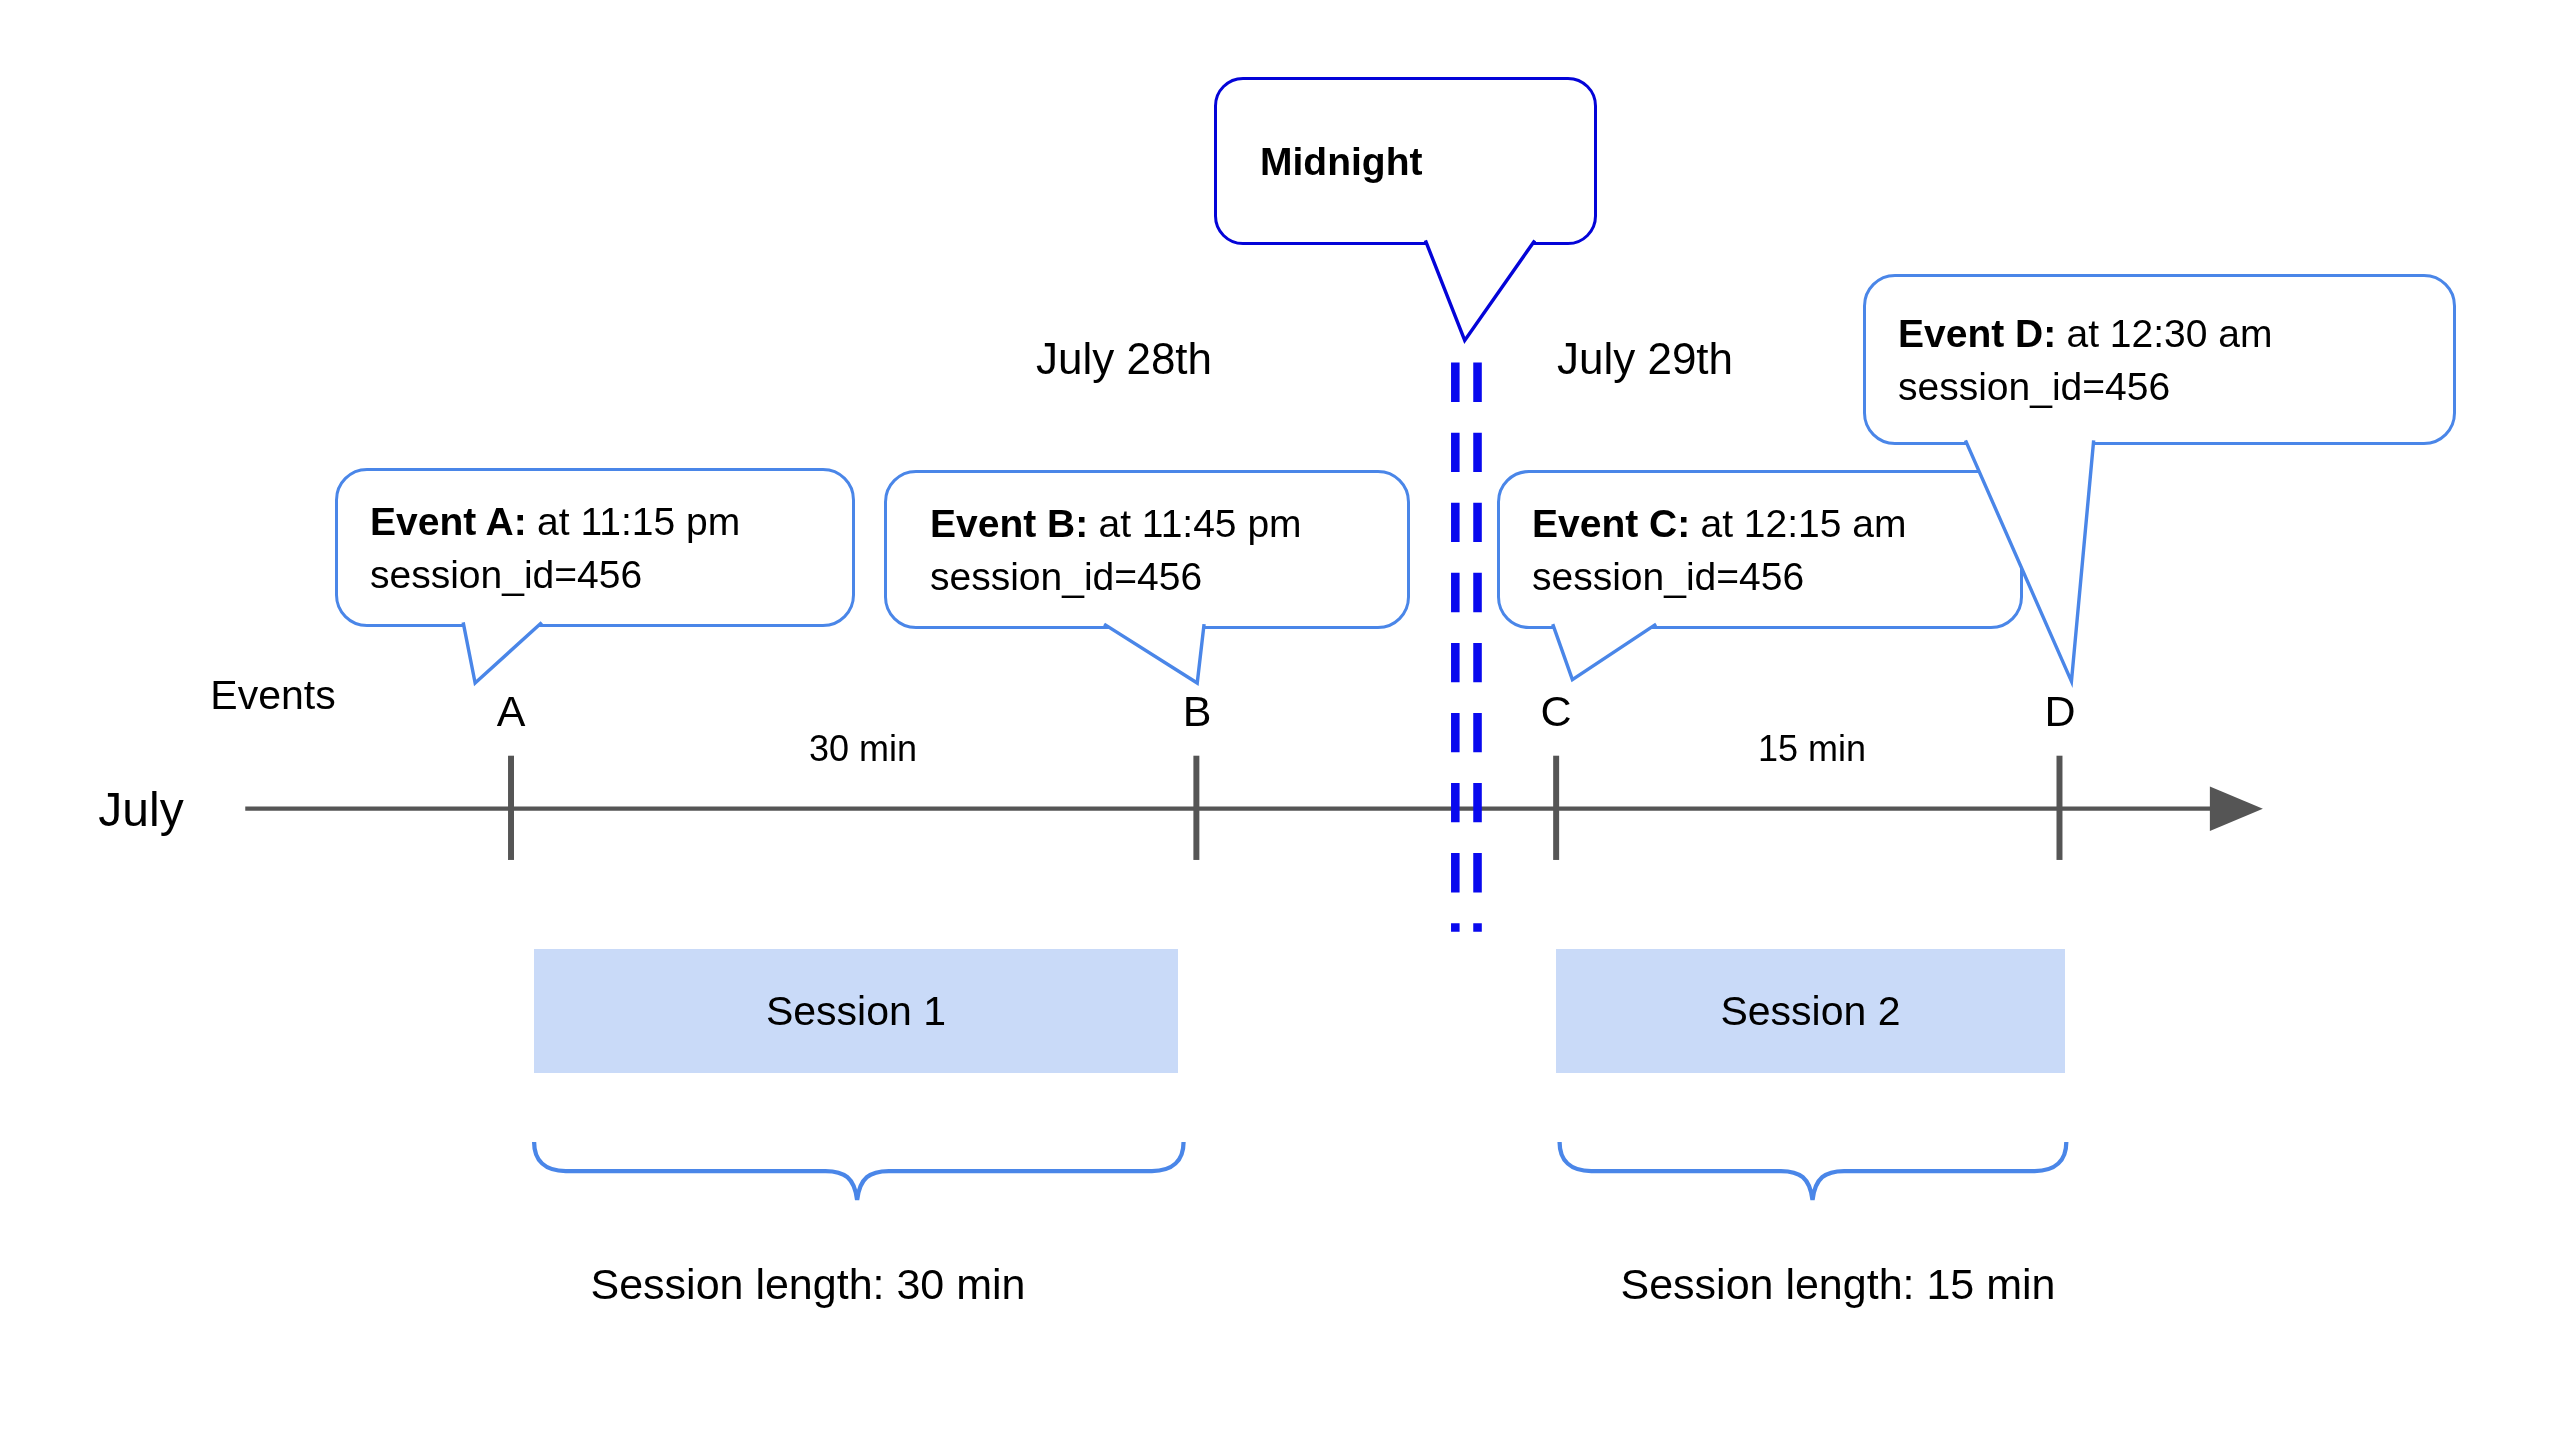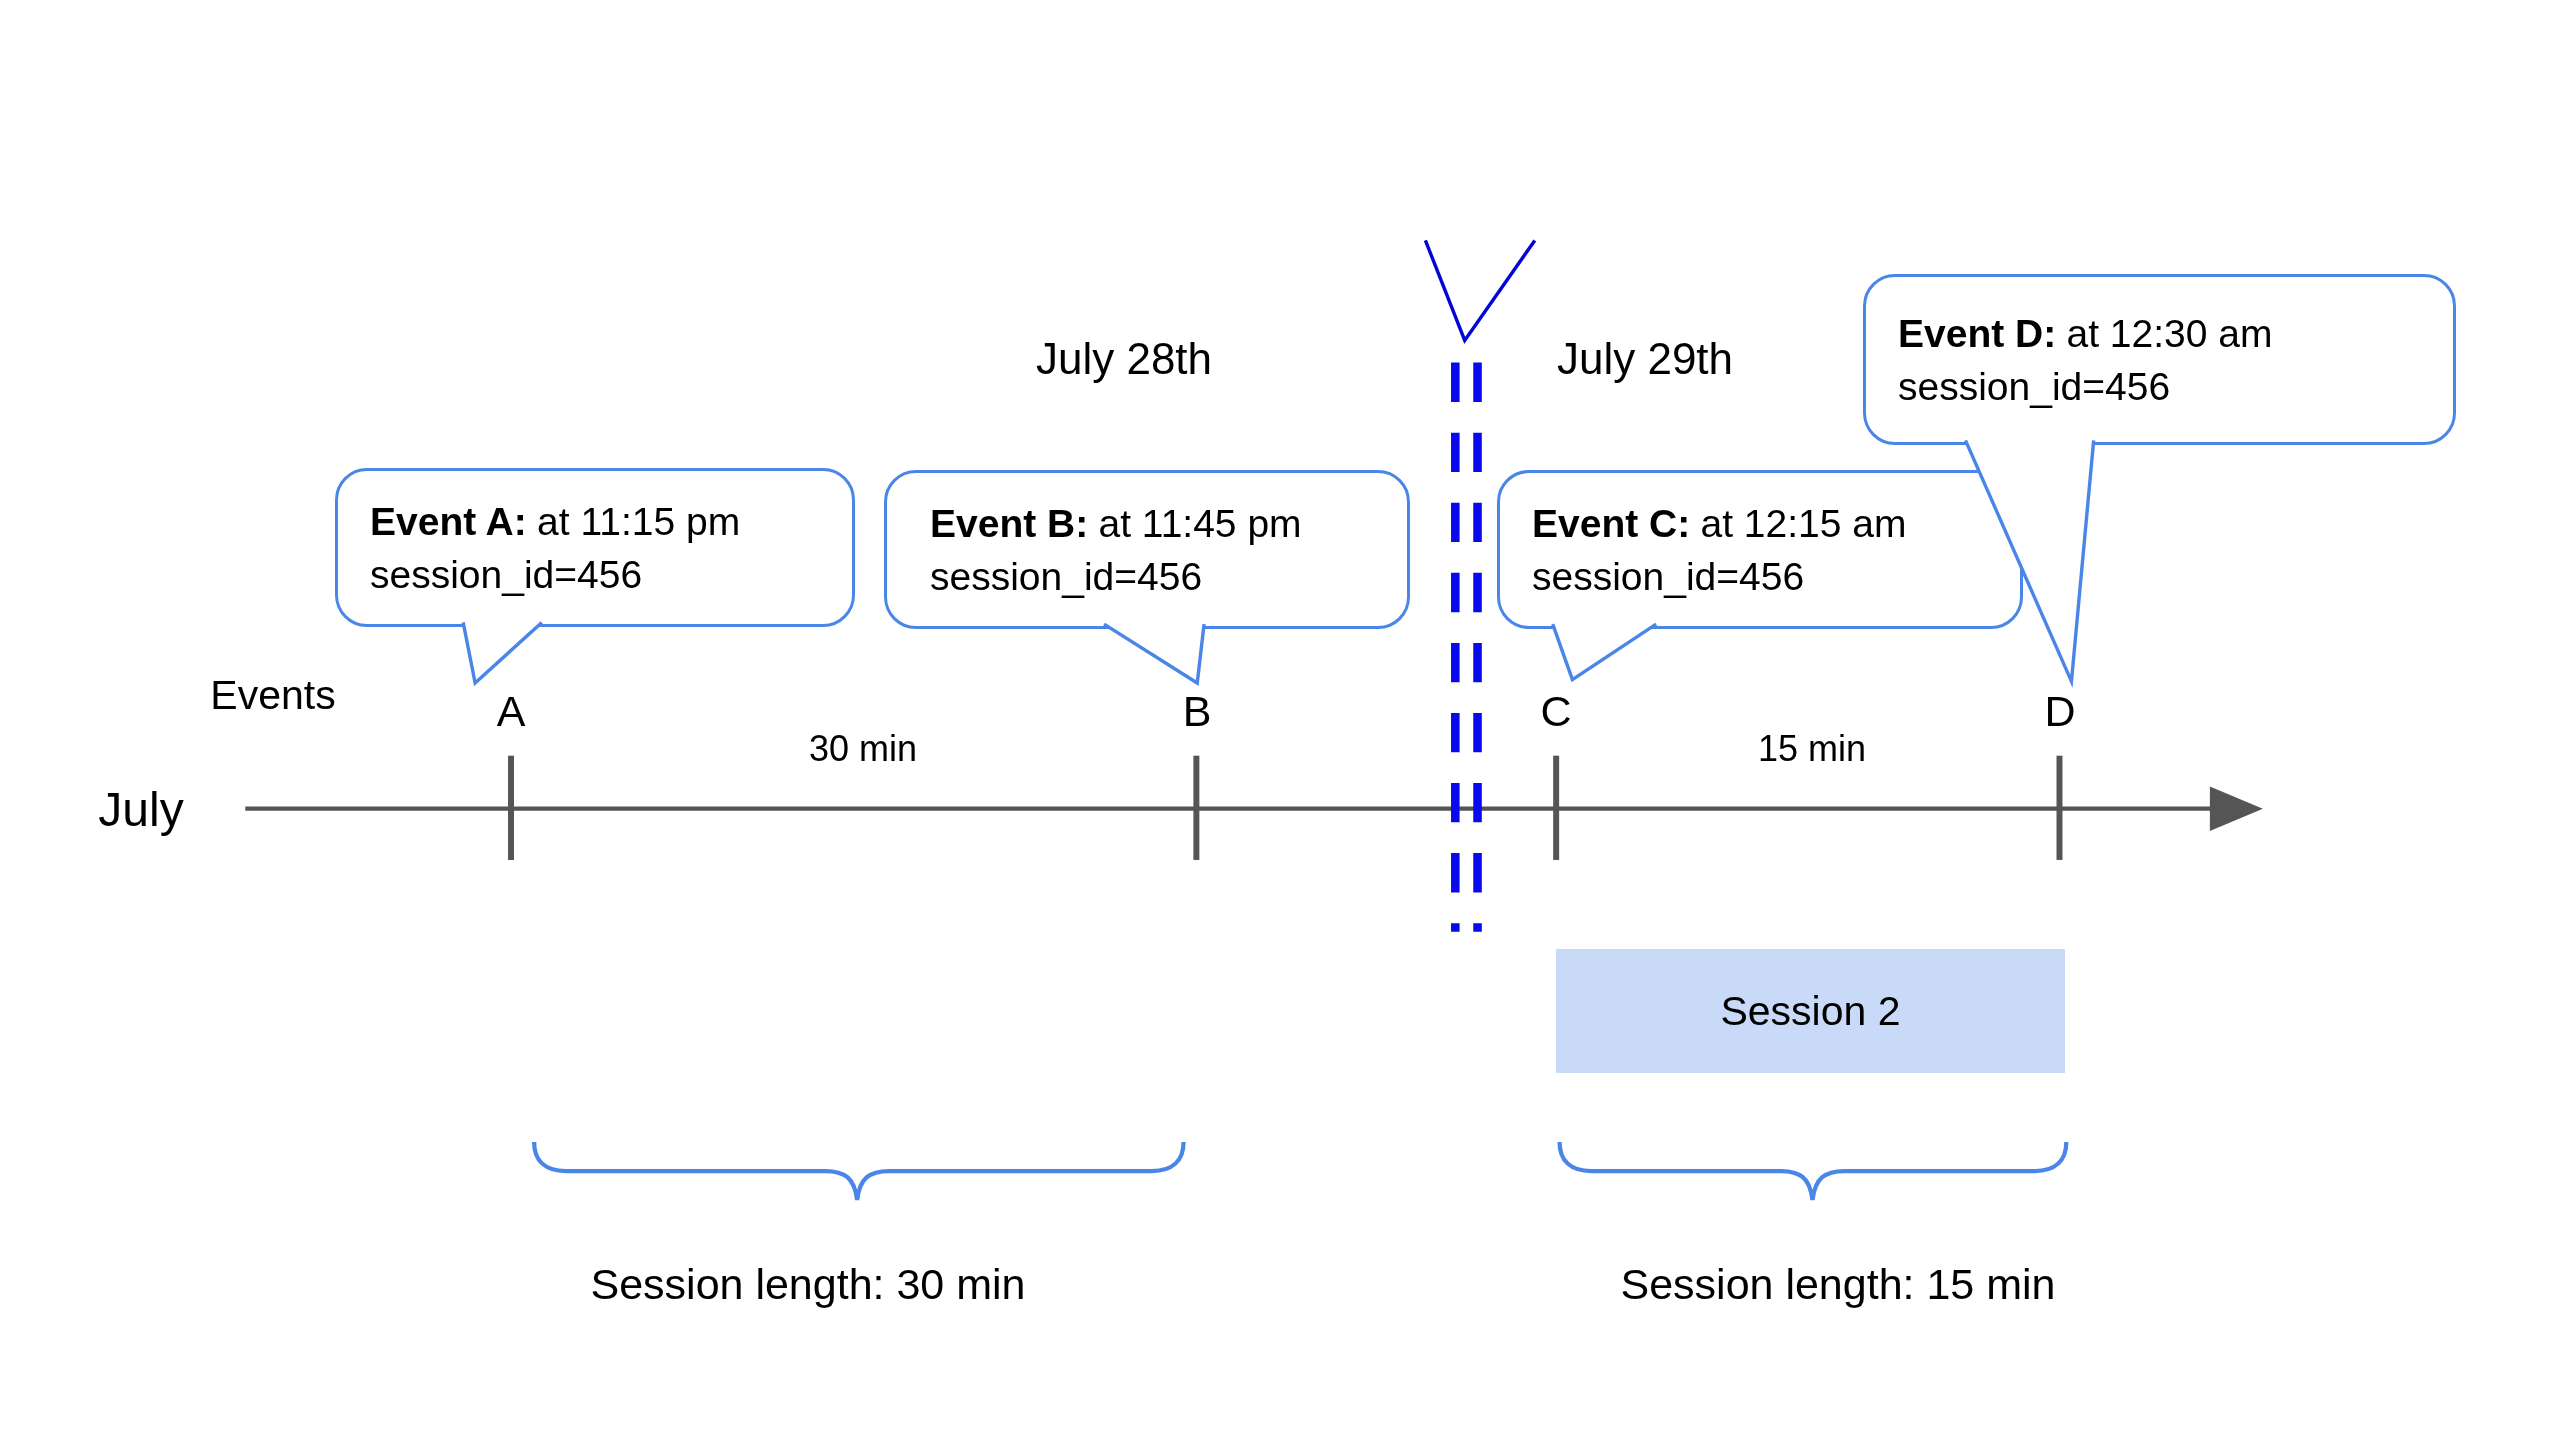--- a/index.html
+++ b/index.html
@@ -53,20 +53,23 @@
     position:absolute; left:0; top:0;
     z-index:2;
     pointer-events:none;
   }
 </style>
 </head>
 <body>
 
 <div id="stage">
 
+  <div class="bubble midnight" style="left:1214px; top:77px; width:383px; height:168px;">
+    <div class="l1">Midnight</div>
+  </div>
 
   <div class="label date-label" style="left:1124px; top:359px;">July 28th</div>
   <div class="label date-label" style="left:1645px; top:359px;">July 29th</div>
 
   <div class="bubble" style="left:335px; top:468px; width:520px; height:159px;">
     <div class="l1"><b>Event A:</b><span>at 11:15 pm</span></div>
     <div class="l2">session_id=456</div>
   </div>
 
   <div class="bubble" style="left:884px; top:470px; width:526px; height:159px;padding-left:43px;">
@@ -88,20 +91,23 @@
   <div class="label letter-label" style="left:511px;  top:711px;">A</div>
   <div class="label letter-label" style="left:1197px; top:711px;">B</div>
   <div class="label letter-label" style="left:1556px; top:711px;">C</div>
   <div class="label letter-label" style="left:2060px; top:711px;">D</div>
 
   <div class="label user-label" style="left:141px; top:809px;">July</div>
 
   <div class="label interval-label" style="left:863px; top:749px;">30 min</div>
   <div class="label interval-label" style="left:1812px; top:749px;">15 min</div>
 
+  <div class="session-box" style="left:534px; top:949px; width:644px; height:124px;">
+    <span>Session 1</span>
+  </div>
   <div class="session-box" style="left:1556px; top:949px; width:509px; height:124px;">
     <span>Session 2</span>
   </div>
 
   <div class="label length-label" style="left:808px;  top:1284px;">Session length: 30 min</div>
   <div class="label length-label" style="left:1838px; top:1284px;">Session length: 15 min</div>
 
   <svg class="overlay" width="2550" height="1455" viewBox="0 0 2984 1702">
 
     <line x1="287" y1="946" x2="2588" y2="946" stroke="#555555" stroke-width="5"></line>

